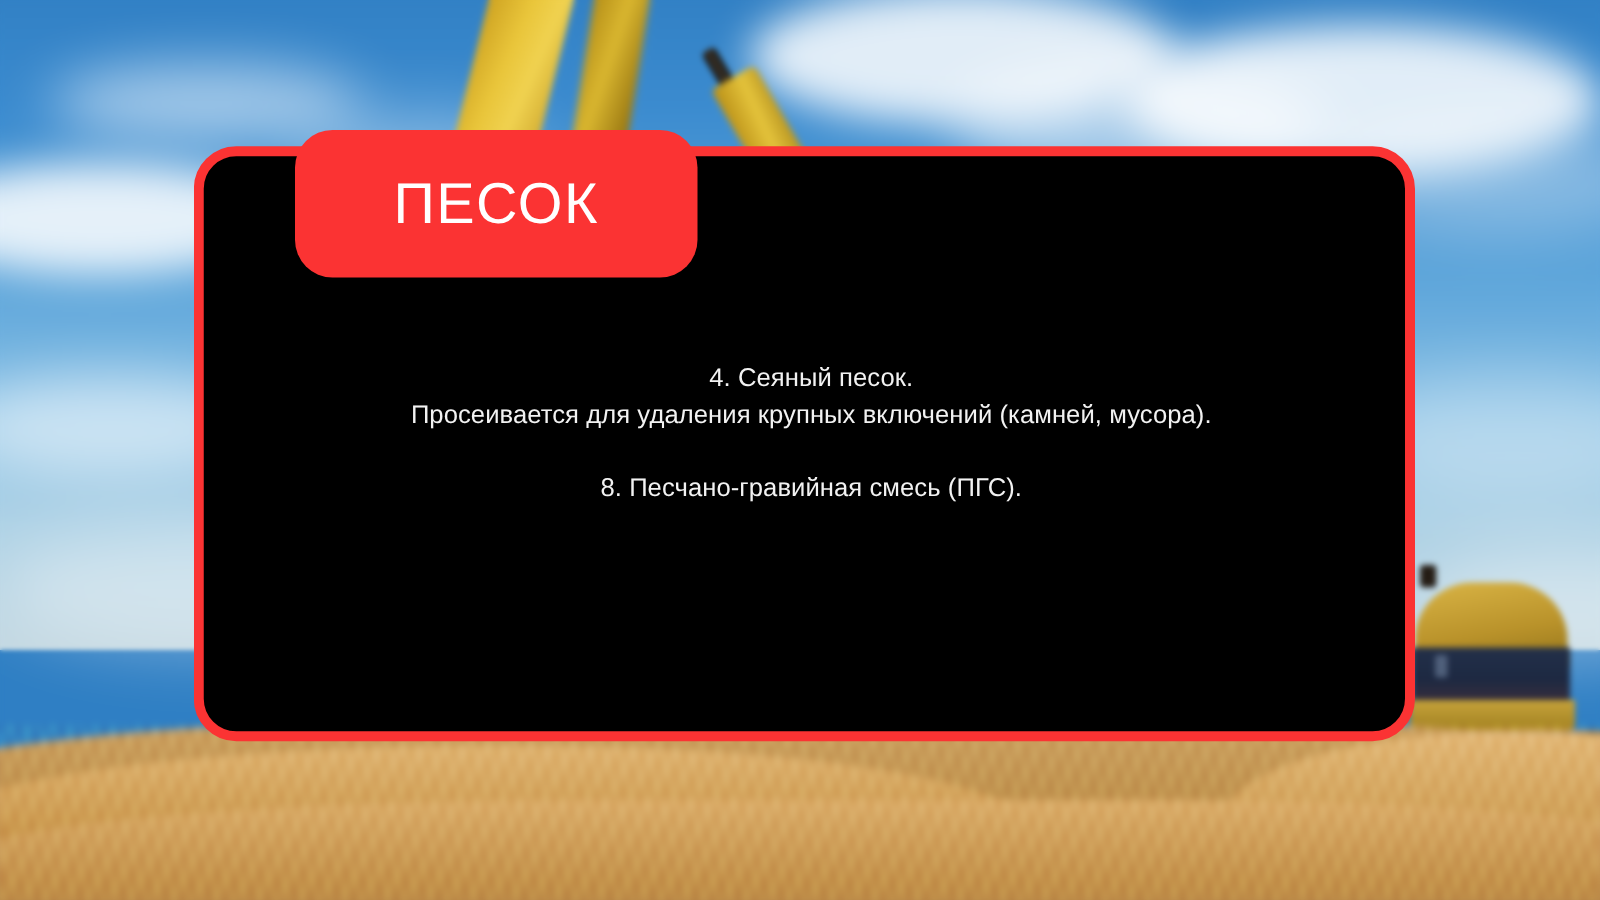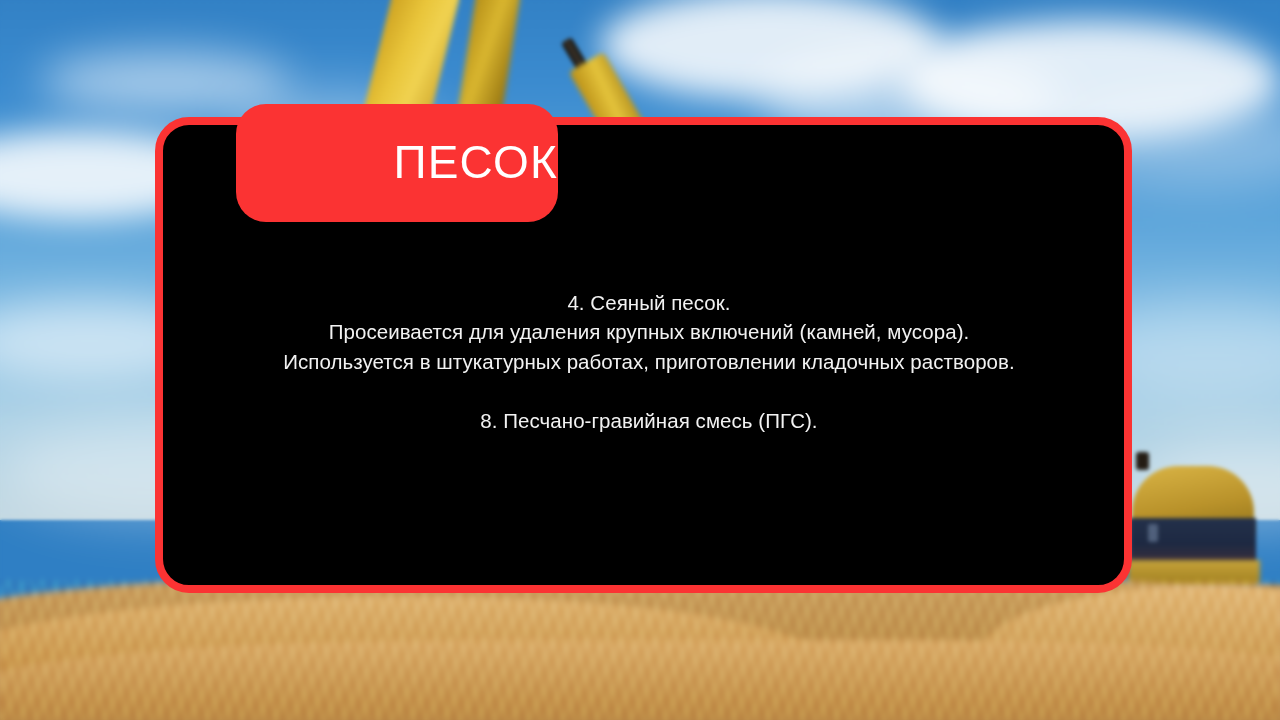--- a/index.html
+++ b/index.html
@@ -265,21 +265,21 @@
     position: absolute;
     left: 236px;
     top: 104px;
     width: 322px;
     height: 118px;
     background: var(--accent, #fb3333);
     border-radius: 30px;
     z-index: 6;
     display: flex;
     align-items: center;
-    justify-content: flex-end;
+    justify-content: center;
   }
   .badge-title {
     color: #ffffff;
     font-size: 46px;
     line-height: 1;
     font-weight: 300;
     letter-spacing: 1.2px;
     white-space: nowrap;
     transform: translateY(-1px);
   }
@@ -327,21 +327,20 @@
     <div class="dune dune-front"></div>
     <div class="dune-texture"></div>
 
     <div class="photo-blur-overlay"></div>
   </div>
 
   <div class="card">
     <div class="card-body">
       <div class="line">4. Сеяный песок.</div>
       <div class="line">Просеивается для удаления крупных включений (камней, мусора).</div>
-      <div class="line">Используется в штукатурных работах, приготовлении кладочных растворов.</div>
       <div class="line spacer"></div>
       <div class="line">8. Песчано-гравийная смесь (ПГС).</div>
     </div>
   </div>
 
   <div class="badge">
     <span class="badge-title">ПЕСОК</span>
   </div>
 
 </div>

